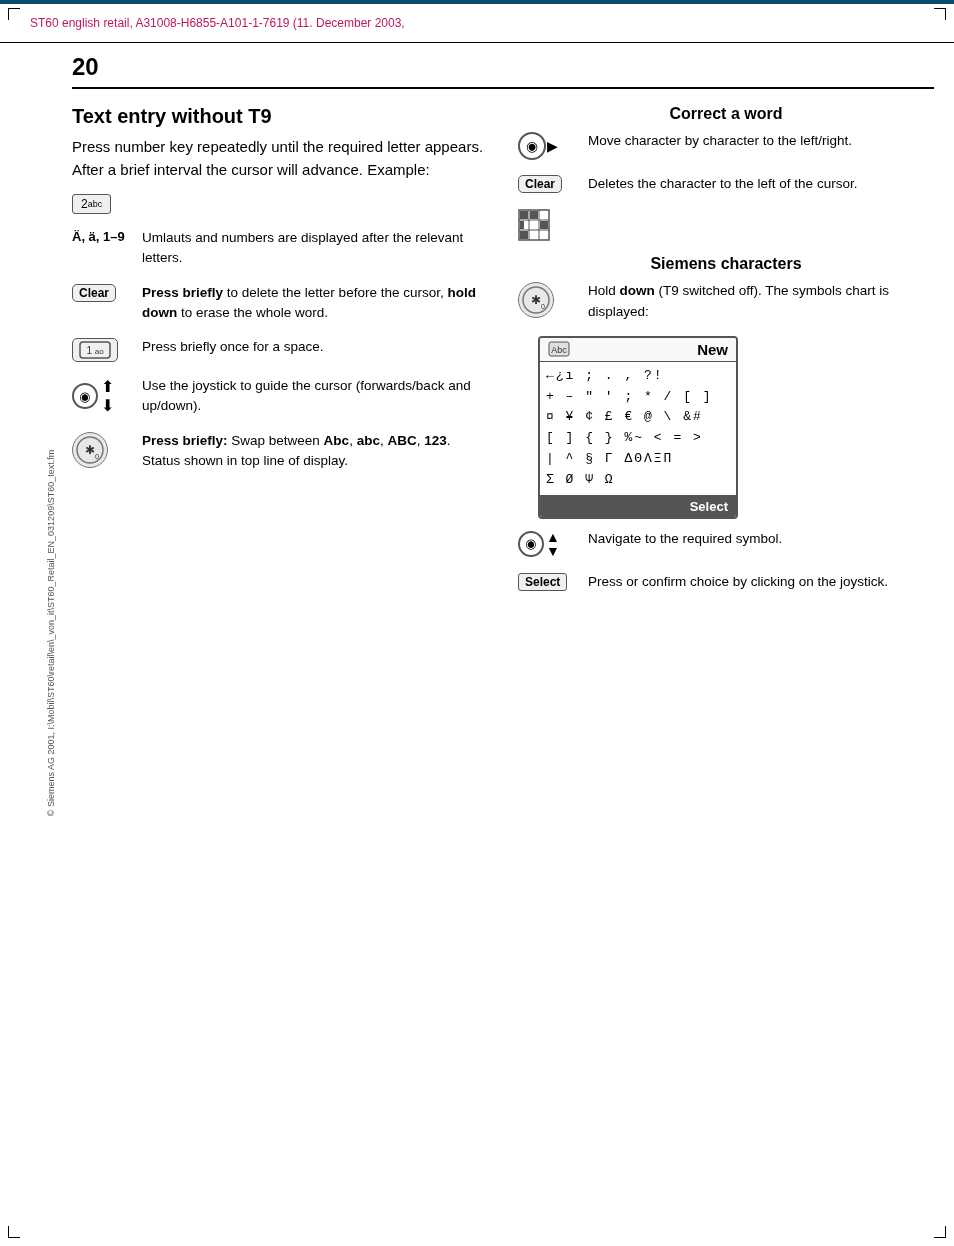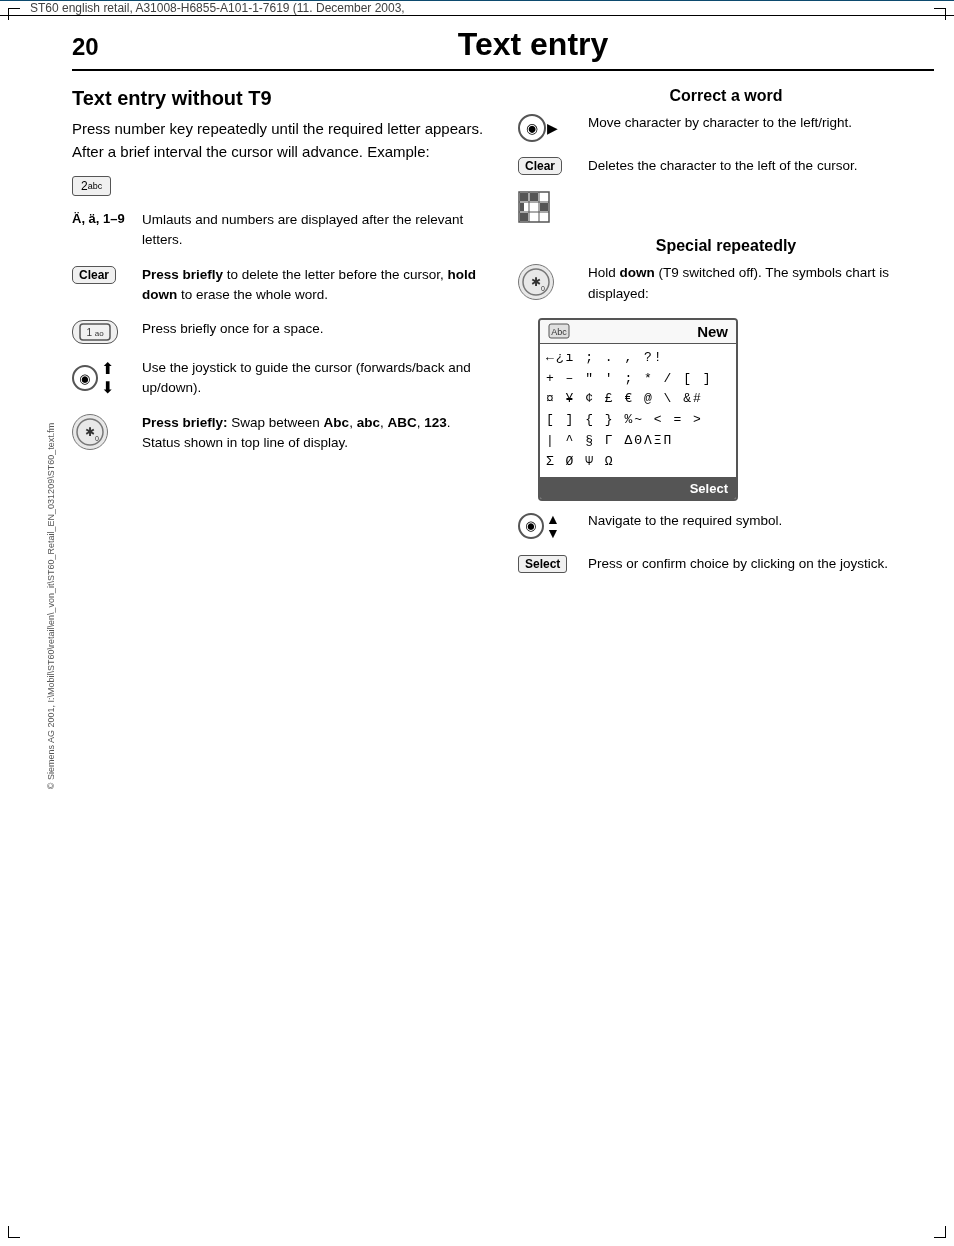--- a/index.html
+++ b/index.html
@@ -8,25 +8,25 @@
       width: 954px;
       min-height: 1246px;
       background: #fff;
       font-family: Arial, Helvetica, sans-serif;
       font-size: 14px;
       color: #000;
       position: relative;
     }
 
     .page-header {
-      border-top: 1px solid #0c4a6e;
+      border-top: 4px solid #0c4a6e;
       border-bottom: 1px solid #000;
-      padding: 0 30px;
+      padding: 12px 30px;
       font-size: 12px;
-      color: #404040;
+      color: #be185d;
     }
 
     .page-title-row {
       display: flex;
       align-items: baseline;
       border-bottom: 2px solid #000;
       padding: 10px 0 6px 0;
       margin-bottom: 16px;
     }
 
@@ -136,21 +136,21 @@
       background: #f0f0f0;
       white-space: nowrap;
     }
 
     
     .space-key-icon {
       display: inline-flex;
       align-items: center;
       justify-content: center;
       border: 1.5px solid #555;
-      border-radius: 11px;
+      border-radius: 5px;
       padding: 2px 6px;
       font-size: 11px;
       background: #f0f0f0;
       min-width: 44px;
     }
 
     
     .star-key {
       display: inline-flex;
       align-items: center;
@@ -280,21 +280,20 @@
   <div style="width:18px; position:relative; min-height:1180px;">
     <div style="position:absolute; top:50%; left:50%; transform: translate(-50%,-50%) rotate(-90deg); white-space:nowrap; font-size:9px; color:#555; transform-origin:center center;">
       <span>© Siemens AG 2001, I:\Mobil\ST60\retail\en\_von_it\ST60_Retail_EN_031209\ST60_text.fm</span>
     </div>
   </div>
 
   <div style="flex:1; padding: 0 20px 30px 12px;">
 
     <div class="page-title-row">
       <span class="page-number">20</span>
-      <span class="page-title">Text entry</span>
     </div>
 
     <div class="content-columns">
 
       <div class="left-column">
 
         <div class="section-title">Text entry without T9</div>
         <div class="intro-text">Press number key repeatedly until the required letter appears. After a brief interval the cursor will advance. Example:</div>
 
         <div class="item-row">
@@ -405,21 +404,21 @@
               <rect x="2" y="2" width="8" height="8" fill="#555"></rect>
               <rect x="12" y="2" width="8" height="8" fill="#555"></rect>
               <rect x="22" y="12" width="8" height="8" fill="#555"></rect>
               <rect x="2" y="22" width="8" height="8" fill="#555"></rect>
 
               <rect x="2" y="12" width="4" height="8" fill="#555"></rect>
             </svg>
           </div>
         </div>
 
-        <div class="section-subtitle">Special repeatedly</div>
+        <div class="section-subtitle">Siemens characters</div>
 
         <div class="item-row">
           <div class="item-icon">
             <span class="star-key">
               <svg width="28" height="28" viewBox="0 0 28 28">
                 <circle cx="14" cy="14" r="13" fill="#e8e8e8" stroke="#777" stroke-width="1.5"></circle>
                 <text x="14" y="18" font-size="12" text-anchor="middle" fill="#333">✱</text>
                 <text x="21" y="23" font-size="7" text-anchor="middle" fill="#333">0</text>
               </svg>
             </span>

